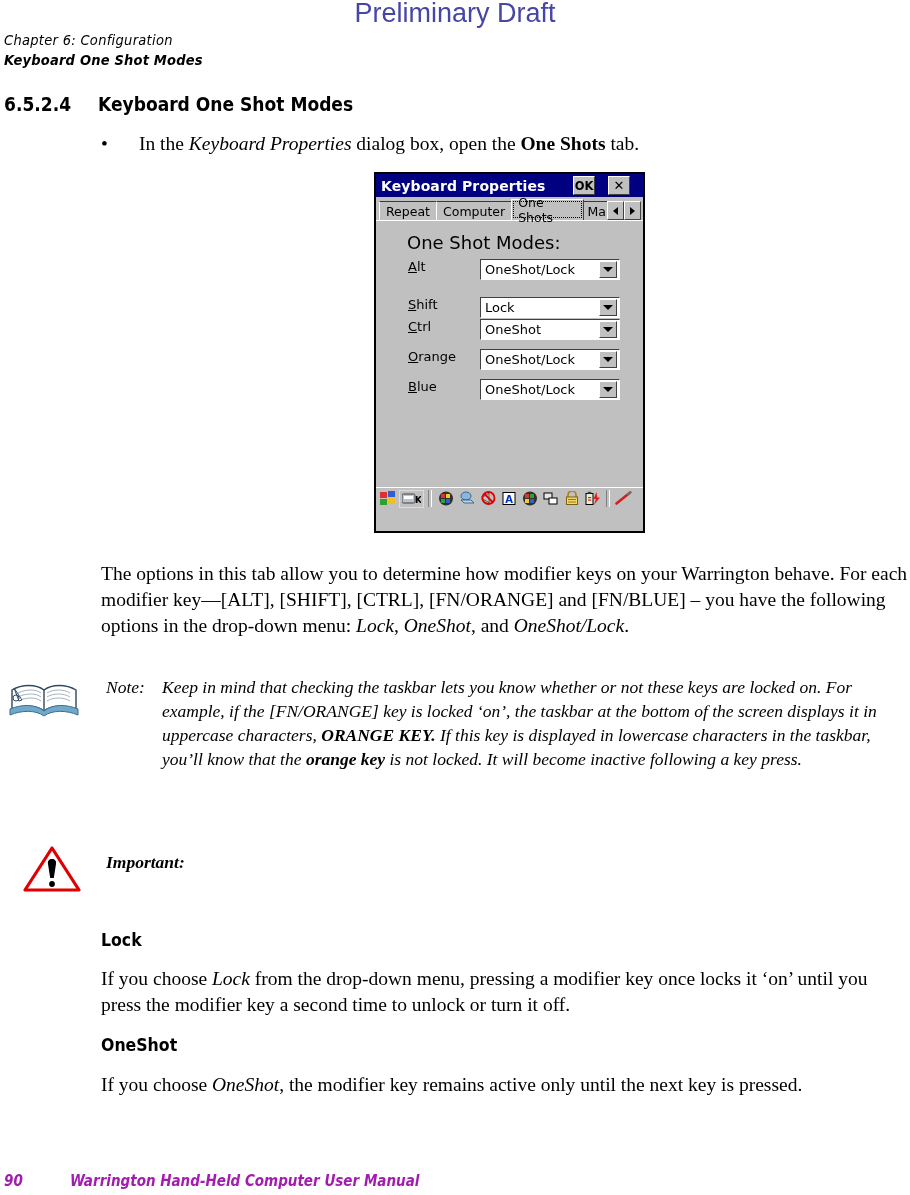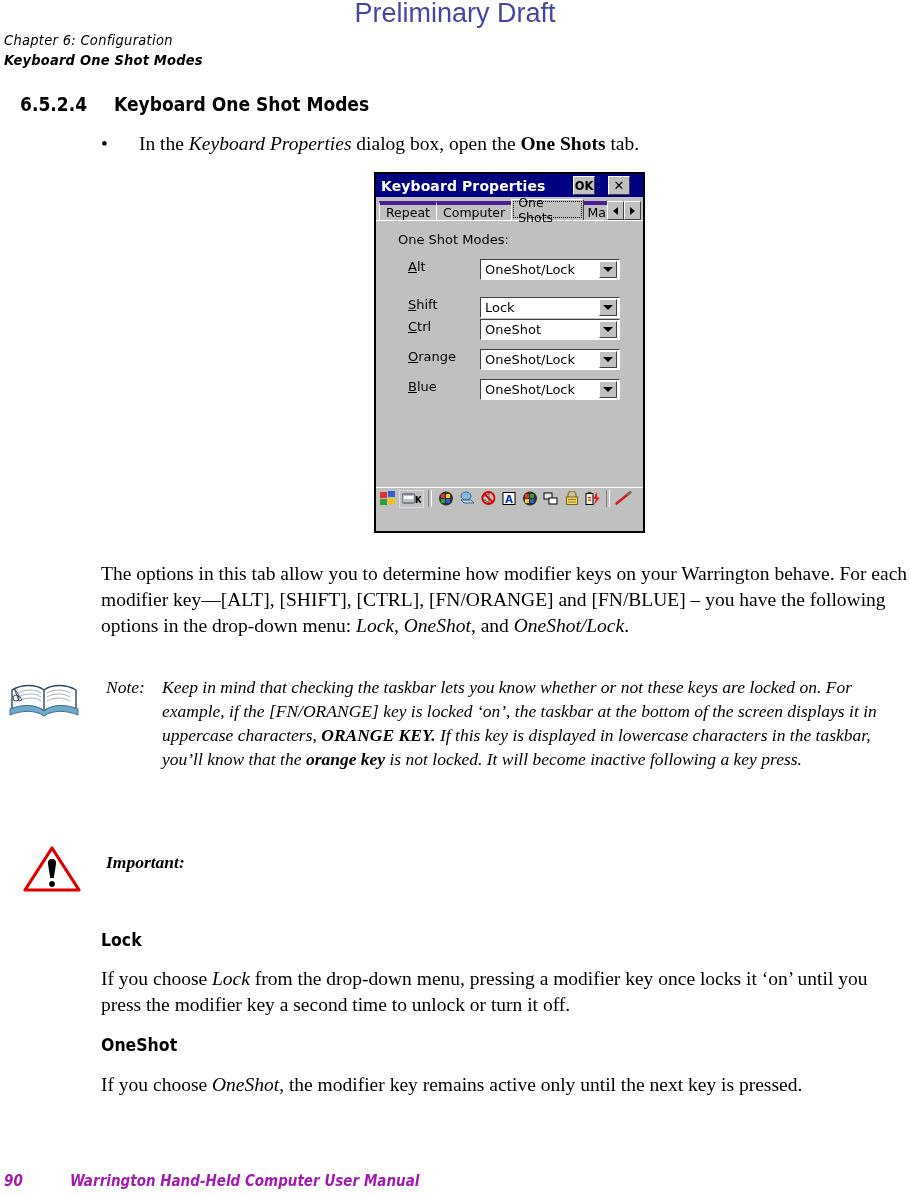--- a/index.html
+++ b/index.html
@@ -38,21 +38,21 @@
     line-height: 1.38;
     font-stretch: condensed;
   }
   .hdr-left .l1 { font-weight: normal; letter-spacing: 0.3px; }
   .hdr-left .l2 { font-weight: bold; letter-spacing: 0.2px; }
 
   
   .sec-head {
     position: absolute;
     top: 93px;
-    left: 20px;
+    left: 4px;
     font-family: "DejaVu Sans Condensed", "Liberation Sans", sans-serif;
     font-size: 19px;
     font-weight: bold;
     color: #000;
     white-space: nowrap;
     font-stretch: condensed;
   }
   .sec-head .num { display: inline-block; width: 94px; }
 
   
@@ -131,21 +131,21 @@
     box-sizing: border-box;
     background: #c0c0c0;
     position: relative;
   }
   .tab {
     height: 19px;
     padding: 0 6px;
     font-size: 12.5px;
     color: #000;
     background: #c0c0c0;
-    border-top: 4px solid #4c1d95;
+    border-top: 1px solid #4c1d95;
     border-left: 1px solid #ffffff;
     border-right: 1px solid #404040;
     display: flex;
     align-items: center;
     box-sizing: border-box;
     margin-right: -1px;
   }
   .tab.sel {
     height: 21px;
     border: 1px solid #ffffff;
@@ -189,23 +189,23 @@
 
   .dlg-body {
     position: relative;
     height: 289px;
     background: #c0c0c0;
     border-top: 1px solid #ffffff;
     box-sizing: border-box;
   }
   .group-label {
     position: absolute;
-    left: 22px;
+    left: 31px;
     top: 11px;
-    font-size: 13px;
+    font-size: 18px;
     color: #000;
   }
   .field-row {
     position: absolute;
     left: 32px;
     width: 215px;
     height: 22px;
     display: flex;
   }
   .field-label {

